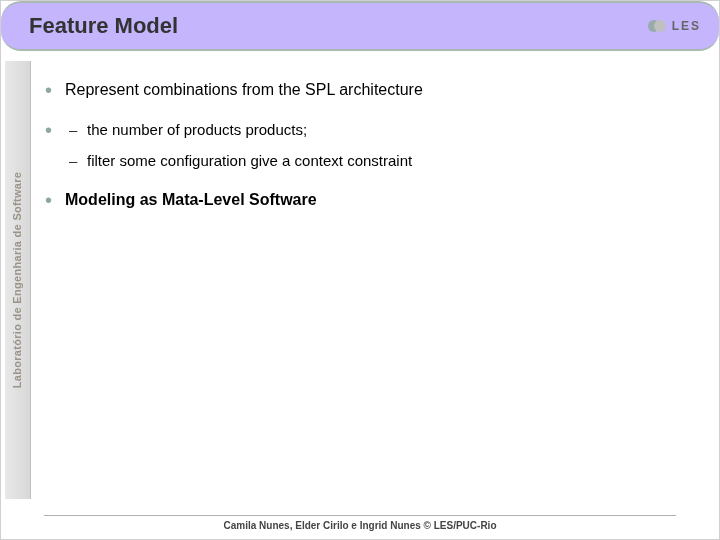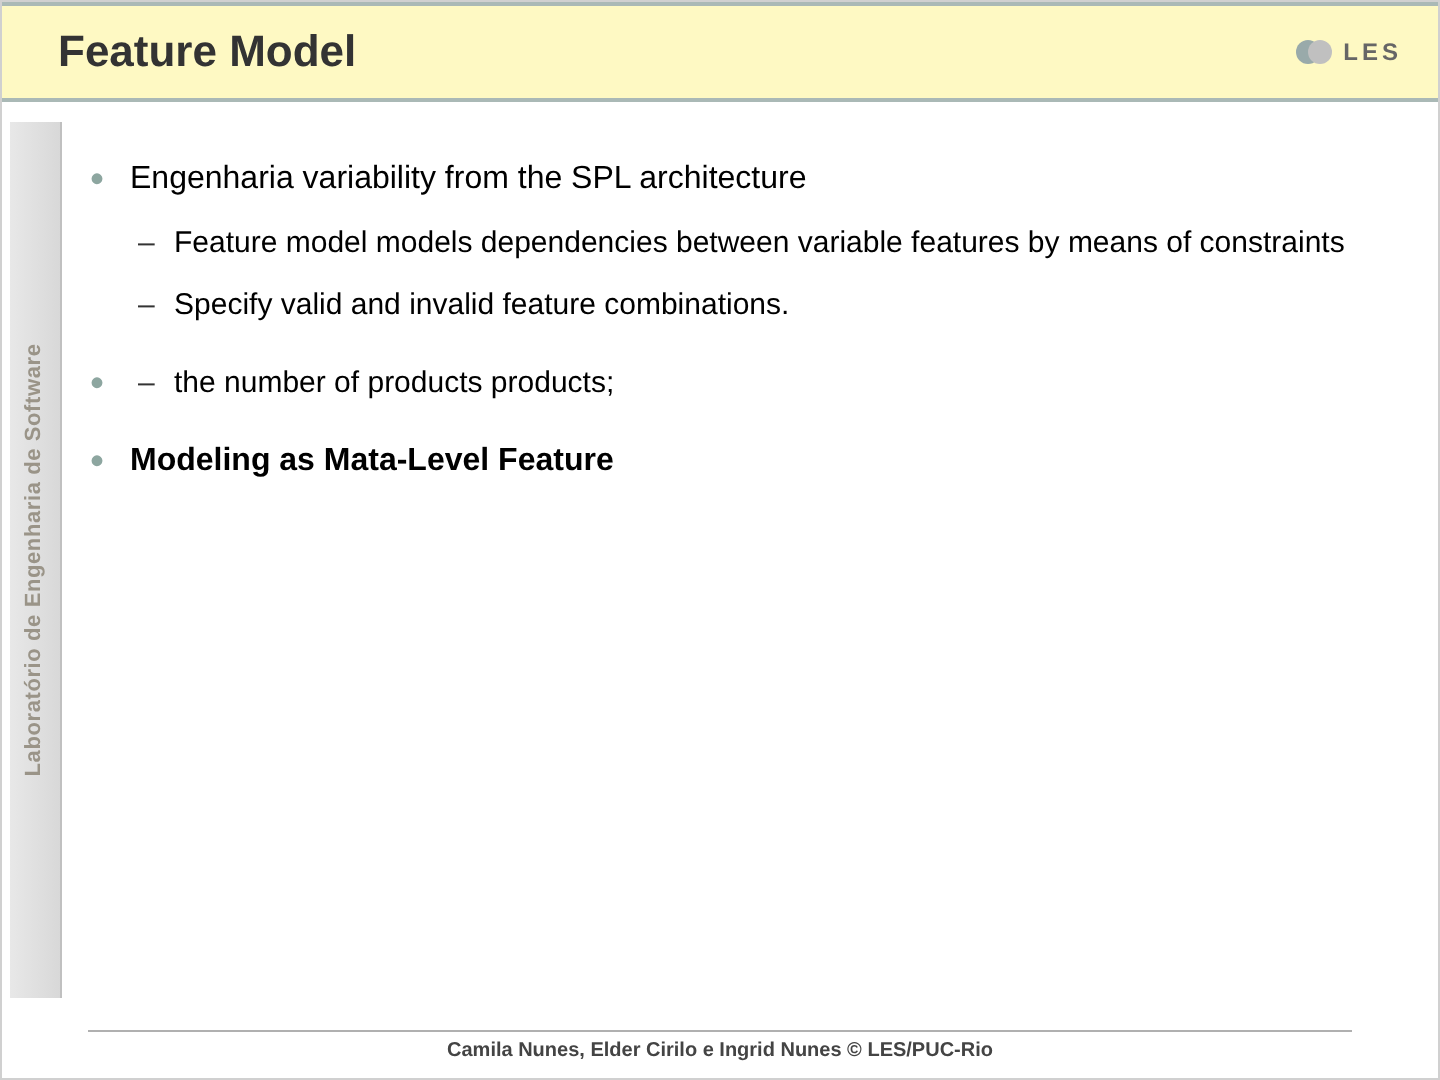--- a/index.html
+++ b/index.html
@@ -8,27 +8,28 @@
     height: 540px;
     background: #ffffff;
     font-family: Verdana, Geneva, sans-serif;
     position: relative;
     overflow: hidden;
     border: 1px solid #d0d0d0;
   }
   .header {
     width: 100%;
     height: 50px;
-    background: #fef9c3;
+    background: #c4b5fd;
     border-top: 2px solid #aab9b6;
     border-bottom: 2px solid #aab9b6;
     display: flex;
     align-items: center;
     justify-content: space-between;
     padding: 0 18px 0 28px;
+    border-radius: 20px;
   }
   .title {
     font-size: 22px;
     font-weight: bold;
     color: #333;
   }
   .logo {
     display: flex;
     align-items: center;
   }
@@ -144,33 +145,30 @@
   </div>
 </div>
 
 <div class="sidebar">
   <div class="sidebar-text">Laboratório de Engenharia de Software</div>
 </div>
 
 <div class="content">
   <ul class="lvl1">
     <li>
-      <span>Engenharia variability from the SPL architecture</span>
-      <ul class="lvl2">
-        <li>Feature model models dependencies between variable features by means of constraints</li>
-        <li>Specify valid and invalid feature combinations.</li>
-      </ul>
+      <span>Represent combinations from the SPL architecture</span>
     </li>
     <li>
       <ul class="lvl2">
         <li>the number of products products;</li>
+        <li>filter some configuration give a context constraint</li>
       </ul>
     </li>
     <li>
-      <span class="bold">Modeling as Mata-Level Feature</span>
+      <span class="bold">Modeling as Mata-Level Software</span>
     </li>
   </ul>
 </div>
 
 <div class="footer">
   <div class="footer-line"></div>
   <div class="footer-text">Camila Nunes, Elder Cirilo e Ingrid Nunes © LES/PUC-Rio</div>
 </div>
 
 </body></html>

